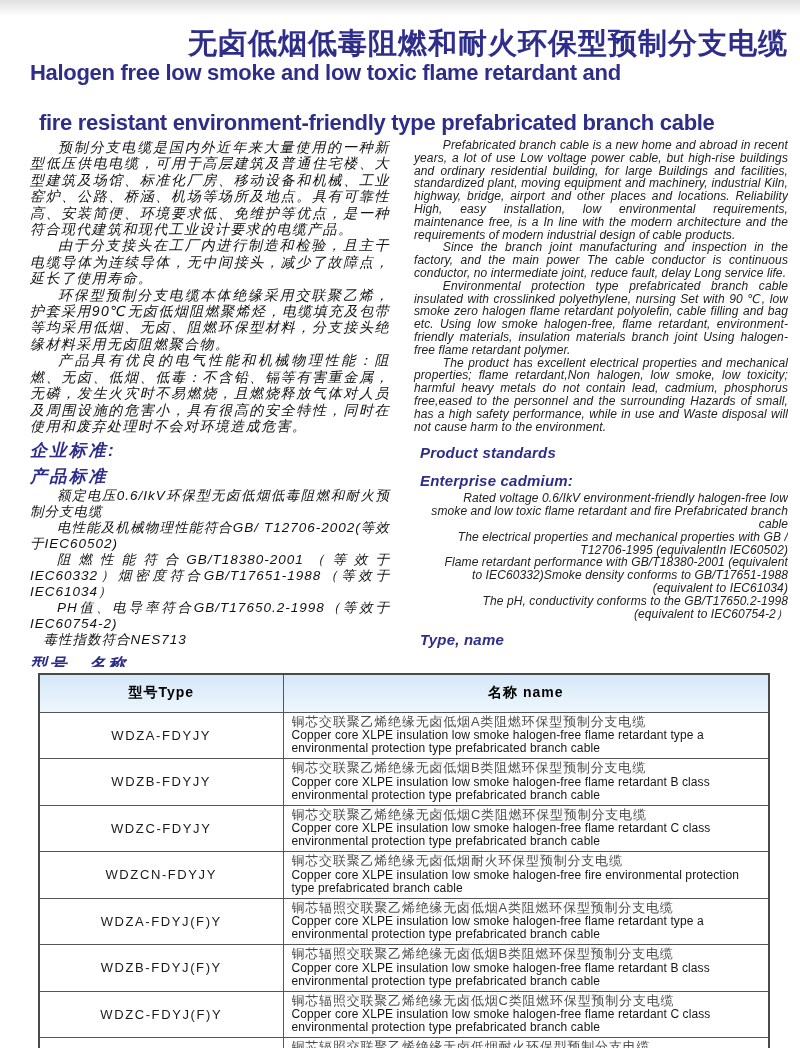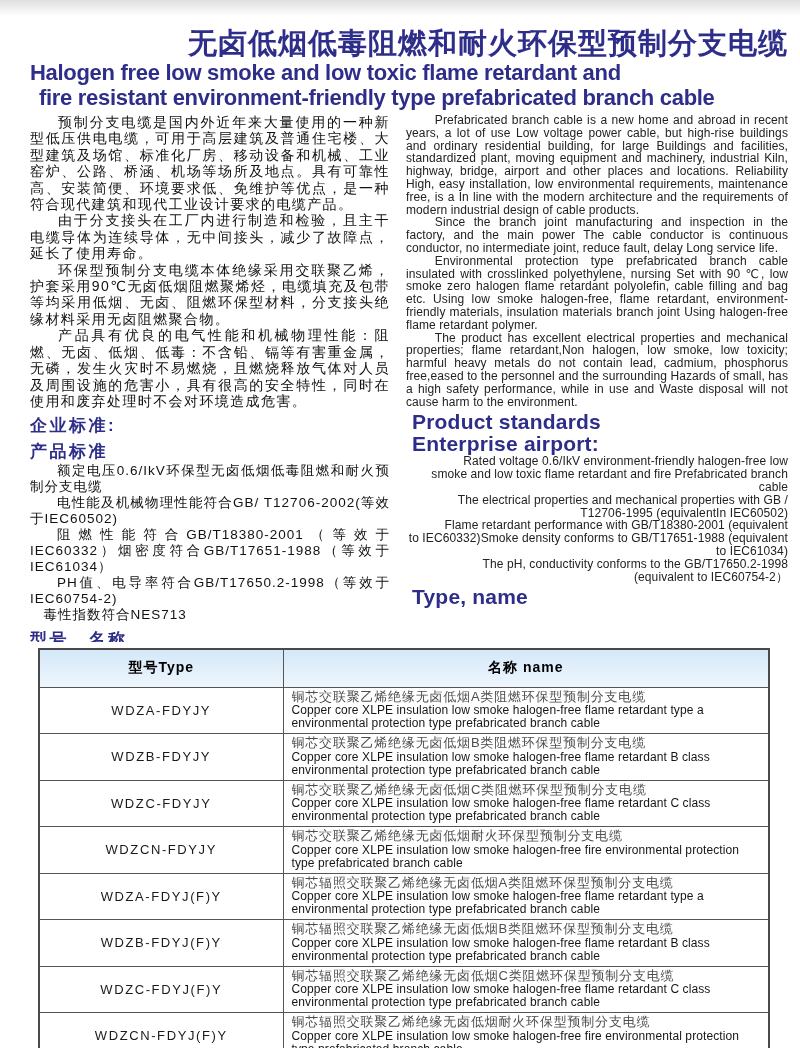--- a/index.html
+++ b/index.html
@@ -27,42 +27,42 @@
   }
   .page{padding:26px 12px 0 30px;}
   .title-zh{
     font-size:29px;font-weight:bold;color:var(--title-navy);
     letter-spacing:1px;line-height:34px;white-space:nowrap;text-align:right;
   }
   .title-en{
     font-size:22px;font-weight:bold;color:var(--title-navy);
     line-height:25px;letter-spacing:-0.3px;margin-bottom:4px;white-space:nowrap;
   }
-  .title-en .l2{padding-left:9px;}
-  .columns{display:flex;gap:16px;height:528px;overflow:hidden;}
+  .title-en .l2{padding-left:9px;margin-top:25px;}
+  .columns{display:flex;gap:24px;height:528px;overflow:hidden;font-style:italic;}
   .col-zh{width:360px;flex:none;}
   .col-en{flex:1;min-width:0;}
   p.zh{
     font-size:14px;line-height:16.4px;letter-spacing:1.4px;
     text-align:justify;text-indent:2em;color:#111;
   }
   p.zh.std{font-size:13.5px;line-height:16px;letter-spacing:1px;}
   p.zh.std.short{text-indent:1em;}
   h3.h-zh{
     font-size:17px;font-weight:bold;color:var(--heading-navy);
     letter-spacing:2.5px;line-height:19px;margin:7px 0 2px 0;
   }
   p.en{
     font-size:12px;line-height:12.8px;letter-spacing:0.1px;
     text-align:justify;text-indent:2.4em;color:#222;
   }
   p.en.std{text-align:right;}
   h3.h-en{
-    font-size:21px;font-weight:bold;color:var(--heading-navy);
-    line-height:17px;margin:5px 0 3px 6px;letter-spacing:0.2px;
+    font-size:15px;font-weight:bold;color:var(--heading-navy);
+    line-height:17px;margin:11px 0 3px 6px;letter-spacing:0.2px;
   }
   table.typetable{
     border-collapse:collapse;
     width:732px;
     margin:6px 0 0 8px;
     table-layout:fixed;
   }
   table.typetable th,table.typetable td{
     border:1px solid var(--table-border);
   }
@@ -114,21 +114,21 @@
       <p class="zh std short">毒性指数符合NES713</p>
       <h3 class="h-zh">型号、名称</h3>
     </div>
 
     <div class="col-en">
       <p class="en">Prefabricated branch cable is a new home and abroad in recent years, a lot of use Low voltage power cable, but high-rise buildings and ordinary residential building, for large Buildings and facilities, standardized plant, moving equipment and machinery, industrial Kiln, highway, bridge, airport and other places and locations. Reliability High, easy installation, low environmental requirements, maintenance free, is a In line with the modern architecture and the requirements of modern industrial design of cable products.</p>
       <p class="en">Since the branch joint manufacturing and inspection in the factory, and the main power The cable conductor is continuous conductor, no intermediate joint, reduce fault, delay Long service life.</p>
       <p class="en">Environmental protection type prefabricated branch cable insulated with crosslinked polyethylene, nursing  Set with 90 ℃, low smoke zero halogen flame retardant polyolefin, cable filling and bag etc. Using low smoke halogen-free, flame retardant, environment-friendly materials, insulation materials branch joint Using halogen-free flame retardant polymer.</p>
       <p class="en">The product has excellent electrical properties and mechanical properties; flame retardant,Non halogen, low smoke, low toxicity; harmful heavy metals do not contain lead, cadmium, phosphorus free,eased to the personnel and the surrounding  Hazards of small, has a high safety performance, while in use and  Waste disposal will not cause harm to the environment.</p>
       <h3 class="h-en">Product standards</h3>
-      <h3 class="h-en">Enterprise airport:</h3>
+      <h3 class="h-en">Enterprise cadmium:</h3>
       <p class="en std">Rated voltage 0.6/IkV environment-friendly halogen-free low smoke and low toxic flame retardant and fire Prefabricated branch cable</p>
       <p class="en std">The electrical properties and mechanical properties with GB / T12706-1995 (equivalentIn IEC60502)</p>
       <p class="en std">Flame retardant performance with GB/T18380-2001 (equivalent to IEC60332)Smoke density conforms to GB/T17651-1988 (equivalent to IEC61034)</p>
       <p class="en std">The pH, conductivity conforms to the GB/T17650.2-1998 (equivalent to IEC60754-2）</p>
       <h3 class="h-en">Type, name</h3>
     </div>
 
   </div>
 
   <table class="typetable">

